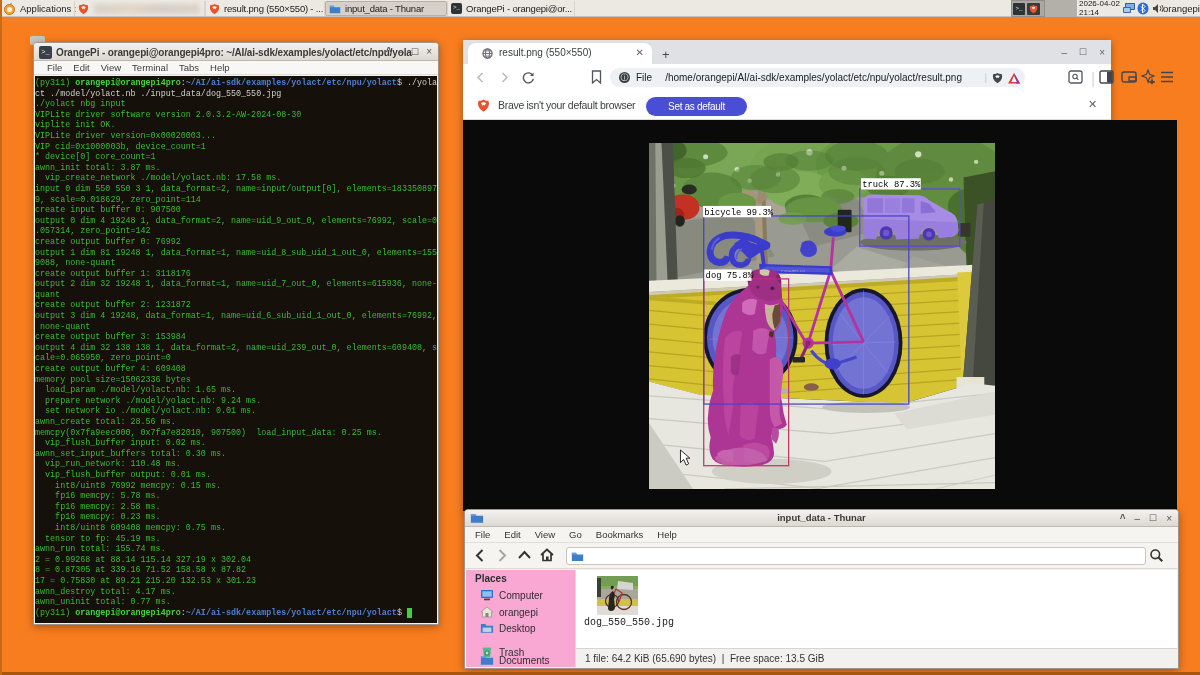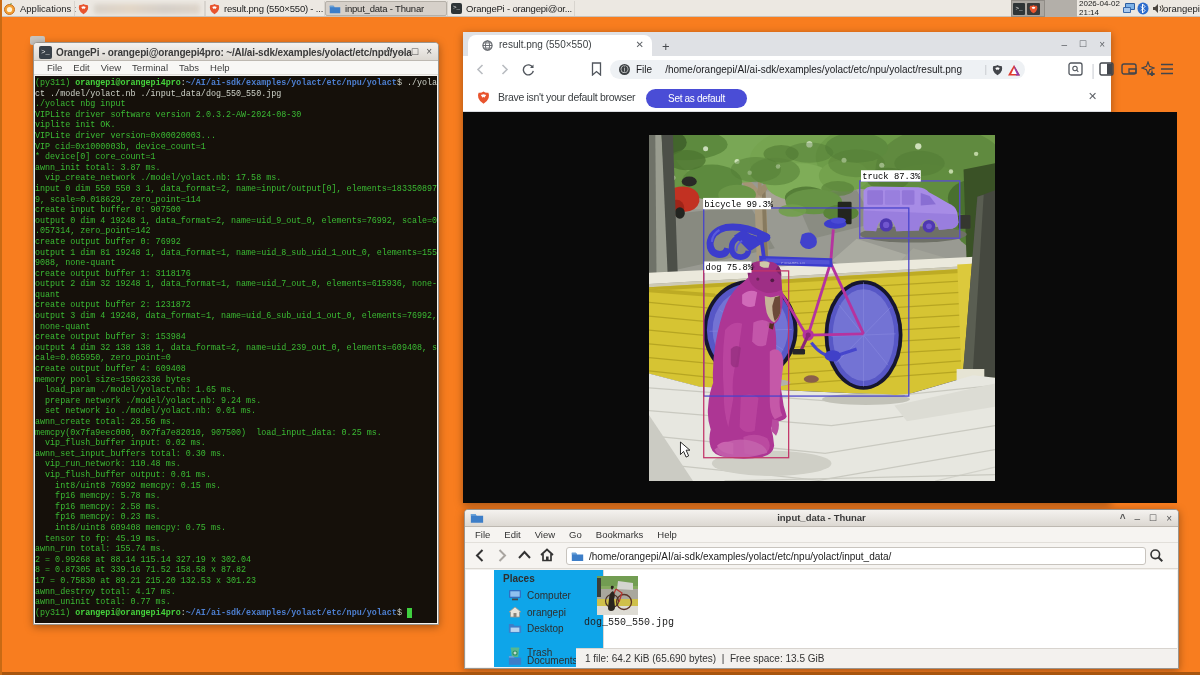--- a/index.html
+++ b/index.html
@@ -27,38 +27,38 @@
 #termmenu { height:14px; background:#f8f7f5; font-size:9.5px; color:#3c3c3c; display:flex; gap:11px; padding-left:13px; align-items:center; border-bottom:1px solid #e0ddd8;}
 #termbody { position:absolute; left:1px; top:33px; right:1px; bottom:1px; background:#15100a; padding:2px 0 0 0; overflow:hidden; }
 #termbody pre { font-family:"Liberation Mono",monospace; font-size:8.4px; line-height:10.6px; letter-spacing:0; }
 .g  { color:#3bbb34; }
 .gb { color:#45d33c; font-weight:bold; }
 .w  { color:#cfd3c9; }
 .bb { color:#4d7fd0; font-weight:bold; }
 .cur { background:#3fcf3f; color:#3fcf3f; }
 
 
-#brave { left:463px; top:32px; width:648px; height:471px; background:#0f172a; }
+#brave { left:463px; top:40px; width:648px; height:471px; background:#0f172a; }
 #tabstrip { position:absolute; left:0; top:0; width:100%; height:24px; background:#dfe1e5; }
 #tab { position:absolute; left:5px; top:3px; width:184px; height:21px; background:#fff; border-radius:8px 8px 0 0; font-size:10px; color:#3c4043; }
 #toolbar { position:absolute; left:0; top:24px; width:100%; height:27px; background:#fff; }
 #omni { position:absolute; left:147px; top:4px; width:415px; height:19px; background:#eef1f4; border-radius:10px; font-size:10px; color:#202124; display:flex; align-items:center; }
 #notif { position:absolute; left:0; top:51px; width:100%; height:29px; background:#fff; border-bottom:1px solid #dadce0; font-size:10.5px; letter-spacing:-0.3px; color:#3c4043; }
 #setdef { position:absolute; left:183px; top:6px; width:101px; height:19px; background:#4a4dd6; border-radius:10px; color:#fff; font-size:10px; text-align:center; line-height:19px; }
 #bcontent { position:absolute; left:0; top:80px; width:714px; height:391px; background:#0a0a0a; }
 
 
 #thunar { left:464px; top:509px; width:715px; height:160px; border:1px solid #9a958e; border-radius:4px 4px 0 0; background:#f3f1ee;}
 #thunar .titlebar { height:17px; border-radius:3px 3px 0 0;}
 #thtitle { position:absolute; left:0; right:0; top:2px; text-align:center; font-size:9.5px; font-weight:bold; color:#3a3a3a; }
 #thmenu { height:16px; background:#f6f4f1; font-size:9.5px; color:#333; display:flex; gap:14px; padding-left:10px; align-items:center; border-bottom:1px solid #e2dfda;}
 #thtool { height:26px; background:#f6f4f1; border-bottom:1px solid #ddd9d3; position:relative; }
 #pathbar { position:absolute; left:101px; top:4px; width:580px; height:18px; background:#fff; border:1px solid #c8c4be; border-radius:3px; font-size:10px; color:#222; display:flex; align-items:center; }
 #thmain { position:absolute; left:1px; top:60px; right:1px; bottom:1px; background:#fff; }
-#sidebar { position:absolute; left:0; top:0; width:110px; height:100%; background:#0ea5e9; border-right:1px solid #dcd8d3; font-size:10px; color:#2e2e2e;margin-left:28px; }
+#sidebar { position:absolute; left:0; top:0; width:110px; height:100%; background:#f9a8d4; border-right:1px solid #dcd8d3; font-size:10px; color:#2e2e2e; }
 .place { position:absolute; left:14px; display:flex; align-items:center; gap:5px; }
 #thstatus { position:absolute; left:111px; bottom:1px; right:1px; height:19px; background:#f3f1ee; border-top:1px solid #d8d4cf; font-size:10px; color:#333; line-height:19px; padding-left:9px; }
 
 svg text { font-family:"Liberation Mono", monospace; }
 </style>
 </head>
 <body>
 
 <div class="abs" style="left:30px;top:36px;width:15px;height:9px;background:#c9c5bf;border-radius:2px;"></div>
 <div class="abs" style="left:17px;top:50px;font-size:10px;color:#fff;text-shadow:1px 1px 1px rgba(0,0,0,.6);margin-left:20px;">op</div>
@@ -537,21 +537,20 @@
       </svg>
     <svg style="position:absolute;left:74px;top:4px;" width="16" height="16" viewBox="0 0 16 16">
         <path d="M2 8 L8 2.5 L14 8 M4 7 L4 13.5 L12 13.5 L12 7" stroke="#333" stroke-width="1.7" fill="none"></path>
         <rect x="7" y="9.5" width="2.6" height="4" fill="#333"></rect>
       </svg>
     <div id="pathbar">
       <svg style="margin-left:4px;" width="13" height="11" viewBox="0 0 16 13">
           <path d="M1 2 L6 2 L7.5 4 L15 4 L15 12 L1 12 Z" fill="#3d7ec8"></path>
           <path d="M1 2 L6 2 L7.5 4 L1 4 Z" fill="#6aa2d8"></path>
         </svg>
-      <span style="margin-left:5px;">/home/orangepi/AI/ai-sdk/examples/yolact/etc/npu/yolact/input_data/</span>
     </div>
     <svg style="position:absolute;right:14px;top:5px;" width="15" height="15" viewBox="0 0 15 15">
         <circle cx="6.3" cy="6.3" r="4.3" stroke="#333" stroke-width="1.6" fill="none"></circle>
         <path d="M9.5 9.5 L13.3 13.3" stroke="#333" stroke-width="2"></path>
       </svg>
   </div>
   <div id="thmain">
     <div id="sidebar">
       <div style="position:absolute;left:9px;top:3px;font-weight:bold;">Places</div>
       <div class="place" style="top:19px;">

